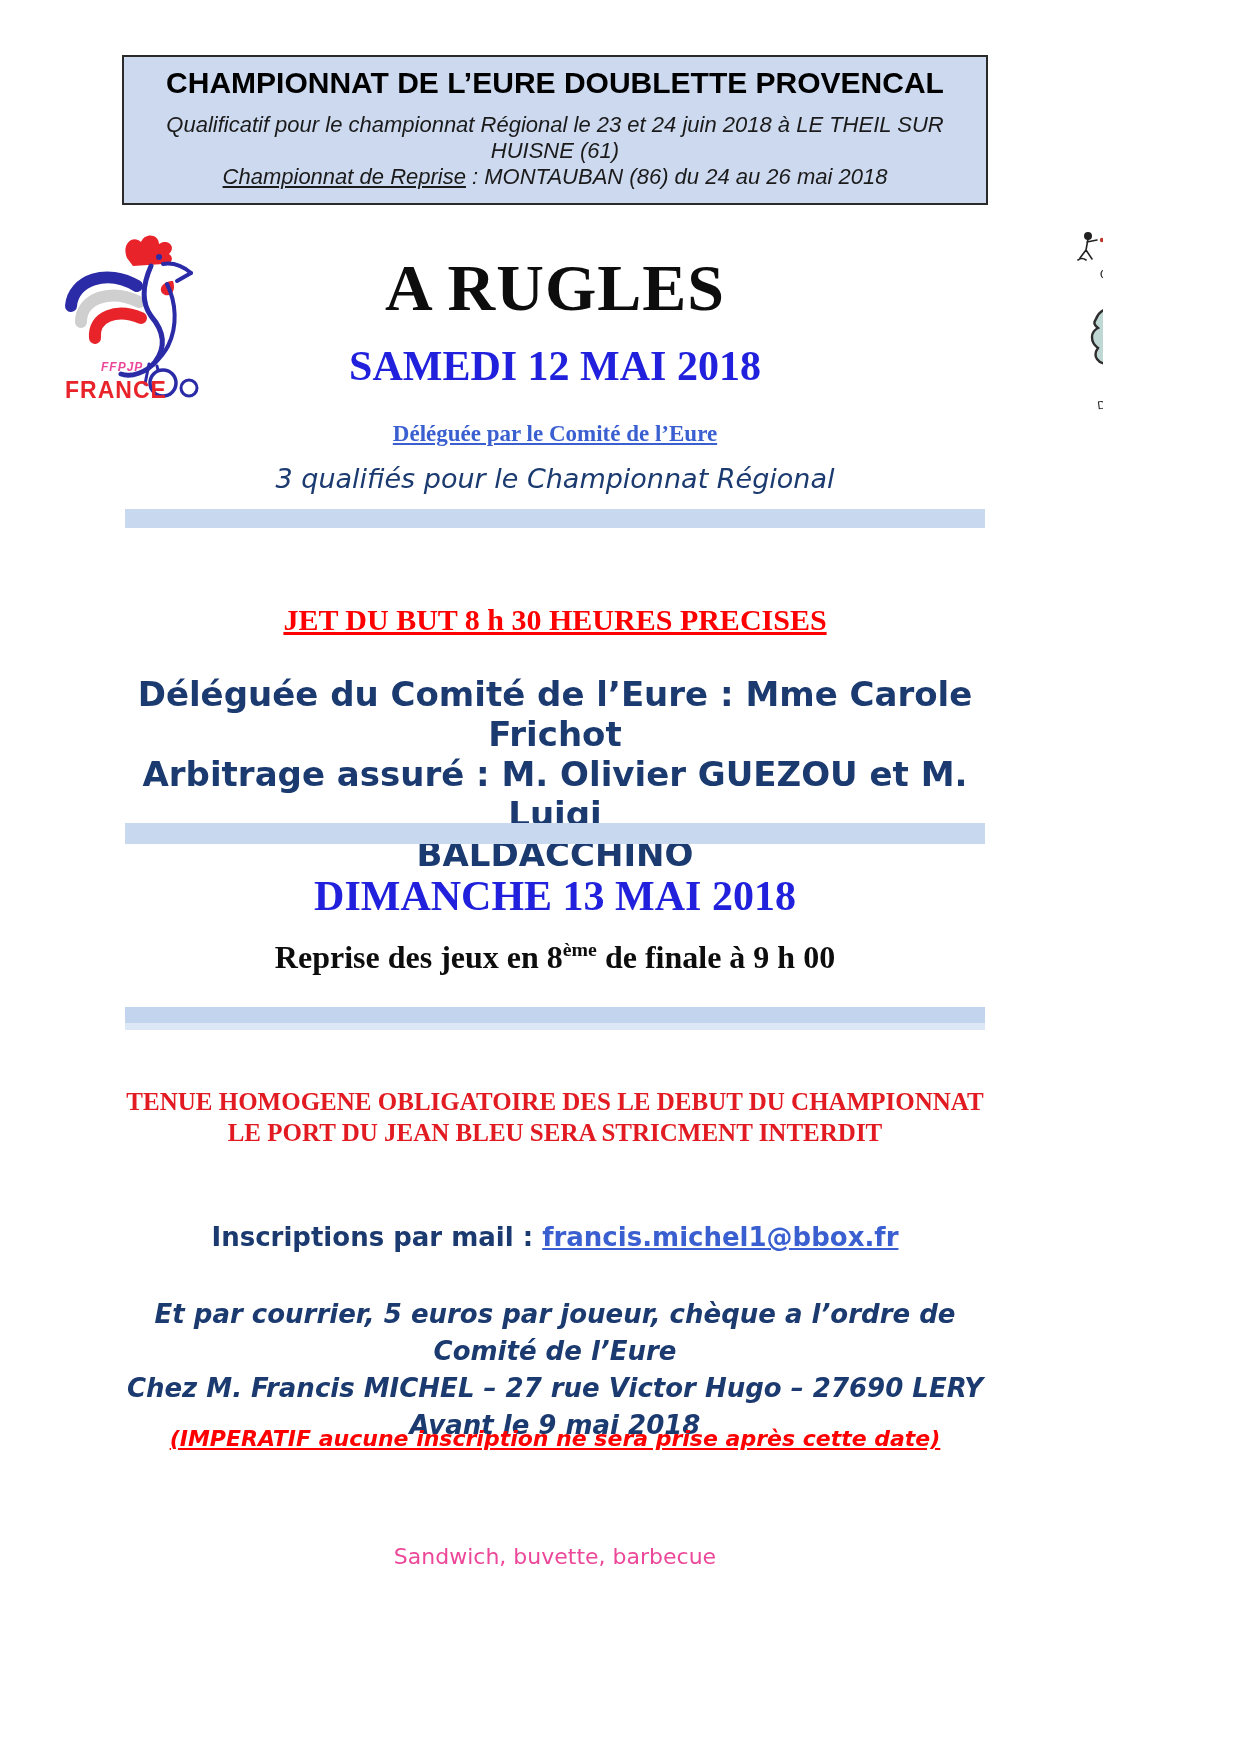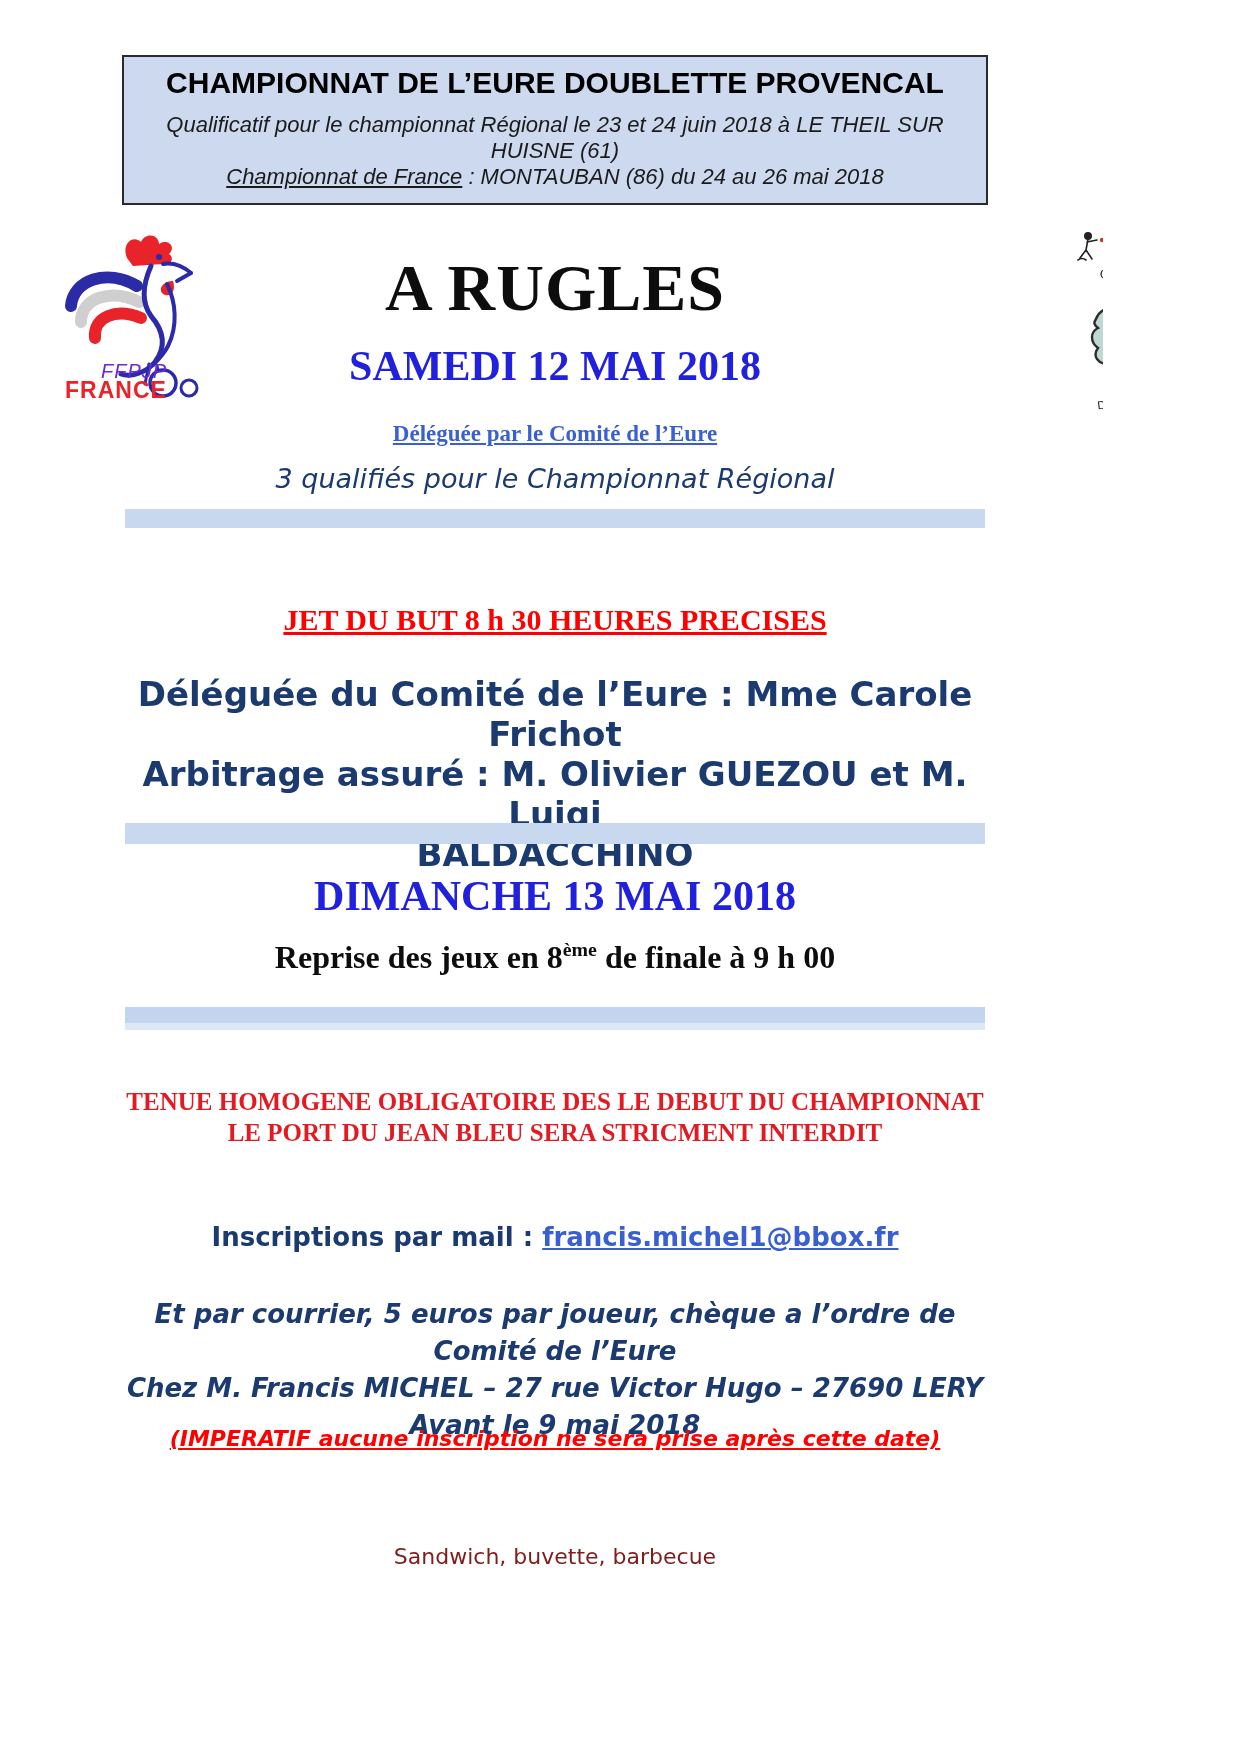--- a/index.html
+++ b/index.html
@@ -47,27 +47,27 @@
 
   .mail-line{top:1208px;font-size:26px;font-weight:600;color:#1b3a70;}
   .mail-line .link{color:#3a5fd0;text-decoration:underline;cursor:pointer;}
 
   .courier{top:1282px;font-size:26px;font-weight:bold;font-style:italic;
     color:#1b3a70;line-height:37px;}
 
   .imperatif{top:1412px;font-size:22px;font-weight:bold;font-style:italic;
     color:#fe0000;text-decoration:underline;}
 
-  .catering{top:1530px;font-size:22px;color:#7f1d1d;}
+  .catering{top:1530px;font-size:22px;color:#ec4899;}
 
   
   .ffpjp-logo{position:absolute;left:55px;top:228px;width:185px;height:180px;}
   .ffpjp-logo svg{position:absolute;left:0;top:0;}
-  .ffpjp-acr{position:absolute;left:46px;top:132px;color:#6d28d9;font-weight:normal;
-    font-size:20px;letter-spacing:1px;font-style:italic;}
+  .ffpjp-acr{position:absolute;left:46px;top:132px;color:#ec4899;font-weight:bold;
+    font-size:12px;letter-spacing:1px;font-style:italic;}
   .ffpjp-fr{position:absolute;left:10px;top:149px;color:#e8232a;font-weight:bold;
     font-size:23px;letter-spacing:1px;}
 
   
   .comite-logo{position:absolute;left:1066px;top:226px;width:138px;height:188px;}
   .comite-logo svg{position:absolute;left:0;top:0;}
   .comite-top{position:absolute;left:0;top:40px;width:100%;text-align:center;
     font-size:12px;letter-spacing:4px;color:#222;transform:rotate(-3deg);
     font-family:"DejaVu Sans",sans-serif;}
   .comite-bottom{position:absolute;left:0;bottom:6px;width:100%;text-align:center;
@@ -75,21 +75,21 @@
     font-family:"DejaVu Sans",sans-serif;}
 </style>
 </head>
 <body>
 
 <div class="page">
 
   <div class="header-box">
     <div class="header-title">CHAMPIONNAT DE L’EURE DOUBLETTE PROVENCAL</div>
     <div class="header-sub first">Qualificatif pour le championnat Régional le 23 et 24 juin 2018 à LE THEIL SUR HUISNE (61)</div>
-    <div class="header-sub"><span class="u">Championnat de France</span><span> : MONTAUBAN (86) du 24 au 26 mai 2018</span></div>
+    <div class="header-sub"><span class="u">Championnat de Reprise</span><span> : MONTAUBAN (86) du 24 au 26 mai 2018</span></div>
   </div>
 
   <div class="ffpjp-logo">
     <svg width="185" height="180" viewBox="0 0 185 180">
 
       <path d="M82,58 C52,40 18,52 16,78" stroke="#2b2ba8" stroke-width="12" fill="none" stroke-linecap="round"></path>
       <path d="M84,74 C56,60 26,70 26,94" stroke="#cfcfcf" stroke-width="12" fill="none" stroke-linecap="round"></path>
       <path d="M86,90 C62,80 38,88 40,110" stroke="#e8232a" stroke-width="12" fill="none" stroke-linecap="round"></path>
 
       <path d="M72,30 C66,16 78,6 86,14 C90,4 104,6 104,16 C112,10 122,18 114,26 C120,30 116,38 108,36 L78,38 Z" fill="#e8232a"></path>

